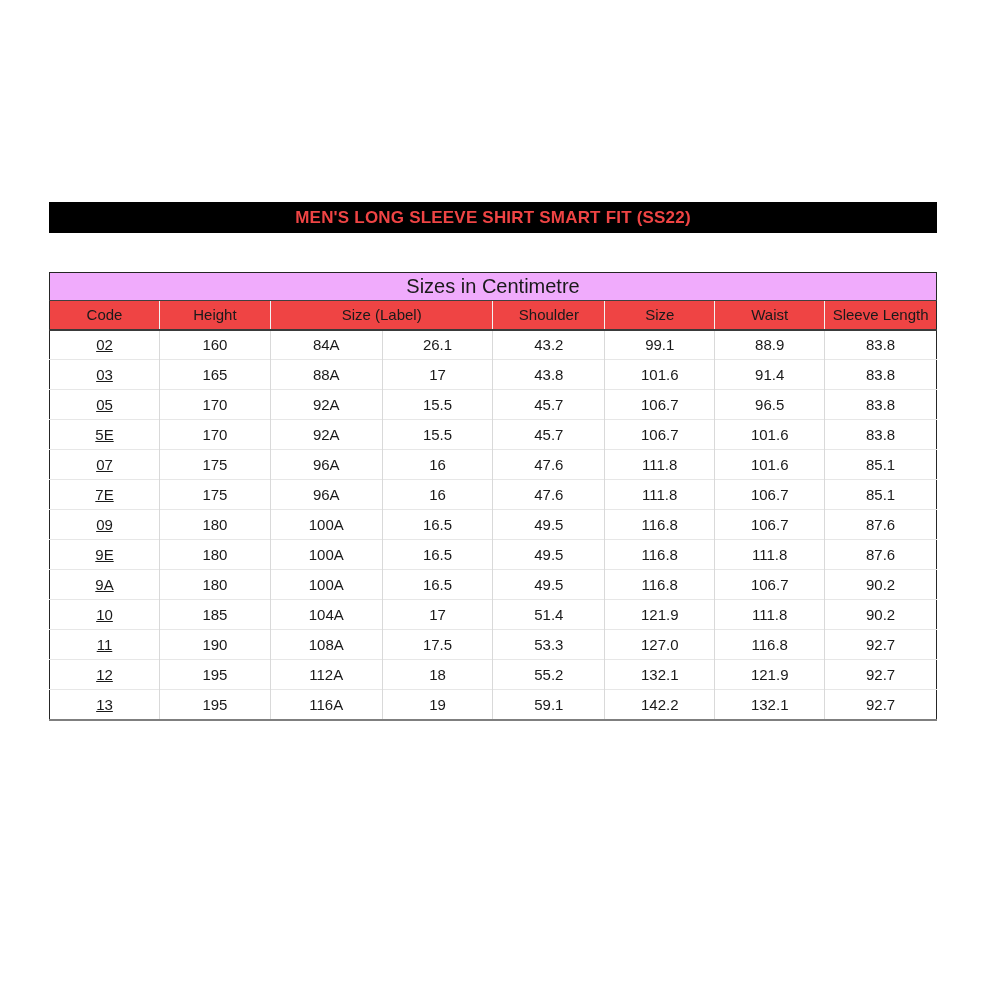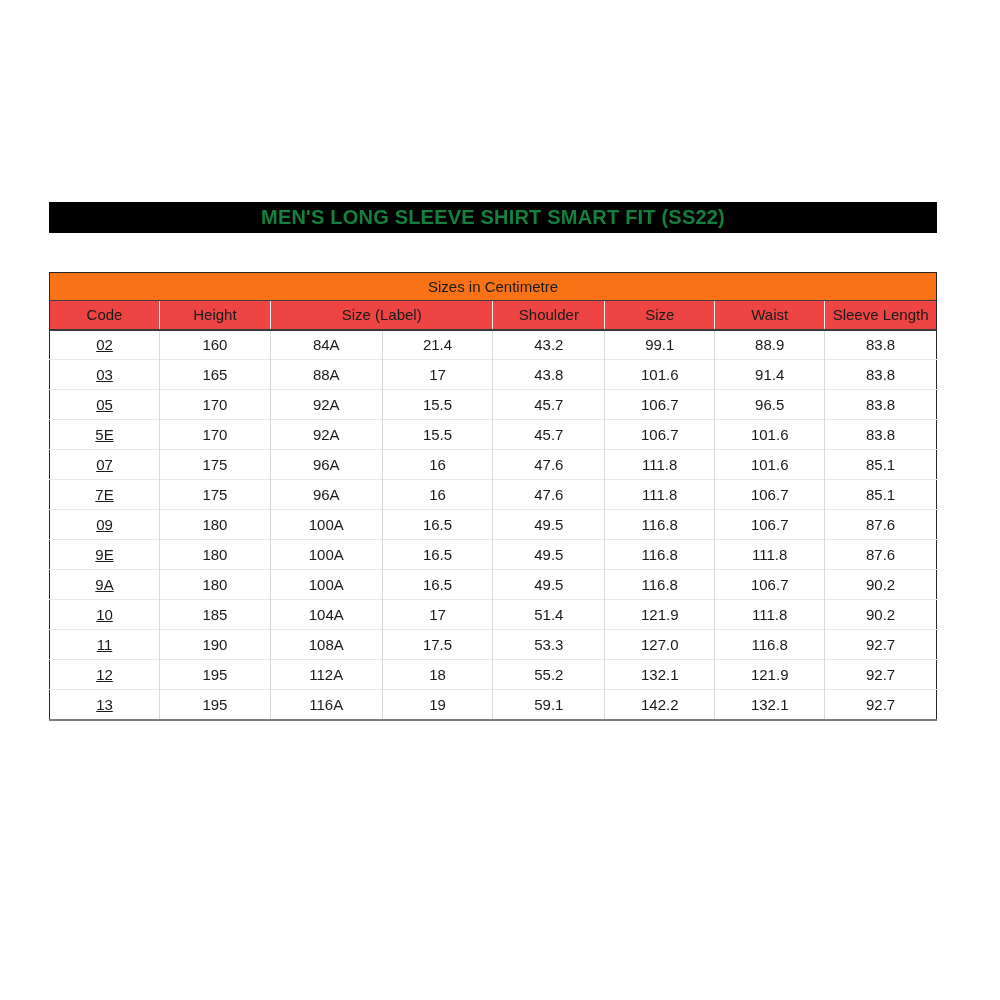--- a/index.html
+++ b/index.html
@@ -10,23 +10,23 @@
     color: #1a1a1a;
     overflow: hidden;
   }
   .page { position: relative; width: 1000px; height: 1000px; }
 
   .title-banner {
     position: absolute;
     left: 49px; top: 202px;
     width: 888px; height: 31px;
     background: #000000;
-    color: #15803d;
+    color: #ef4444;
     display: flex; align-items: center; justify-content: center;
-    font-size: 20px; font-weight: bold;
+    font-size: 17px; font-weight: bold;
     letter-spacing: 0.2px;
   }
 
   .size-table-wrap {
     position: absolute;
     left: 49px; top: 272px;
     width: 888px;
   }
   table.size-table {
     width: 100%;
@@ -40,23 +40,23 @@
   }
   .size-table td, .size-table th {
     text-align: center;
     vertical-align: middle;
     overflow: hidden;
     white-space: nowrap;
     font-weight: normal;
   }
   tr.subtitle-row td {
     height: 28px;
-    background: #f97316;
+    background: #f0abfc;
     border-bottom: 1px solid #404040;
-    font-size: 15px;
+    font-size: 20px;
   }
   tr.header-row th {
     height: 29px;
     background: #ef4444;
     border-bottom: 2px solid #3a3a3a;
     border-left: 1px solid #f2f2f2;
     font-size: 15px;
   }
   tr.header-row th:first-child { border-left: none; }
   tr.data-row td {
@@ -101,21 +101,21 @@
             <th colspan="1">Shoulder</th>
             <th colspan="1">Size</th>
             <th colspan="1">Waist</th>
             <th colspan="1">Sleeve Length</th>
           </tr>
 
       <tr class="data-row">
             <td>02</td>
             <td>160</td>
             <td>84A</td>
-            <td>21.4</td>
+            <td>26.1</td>
             <td>43.2</td>
             <td>99.1</td>
             <td>88.9</td>
             <td>83.8</td>
           </tr>
           <tr class="data-row">
             <td>03</td>
             <td>165</td>
             <td>88A</td>
             <td>17</td>

